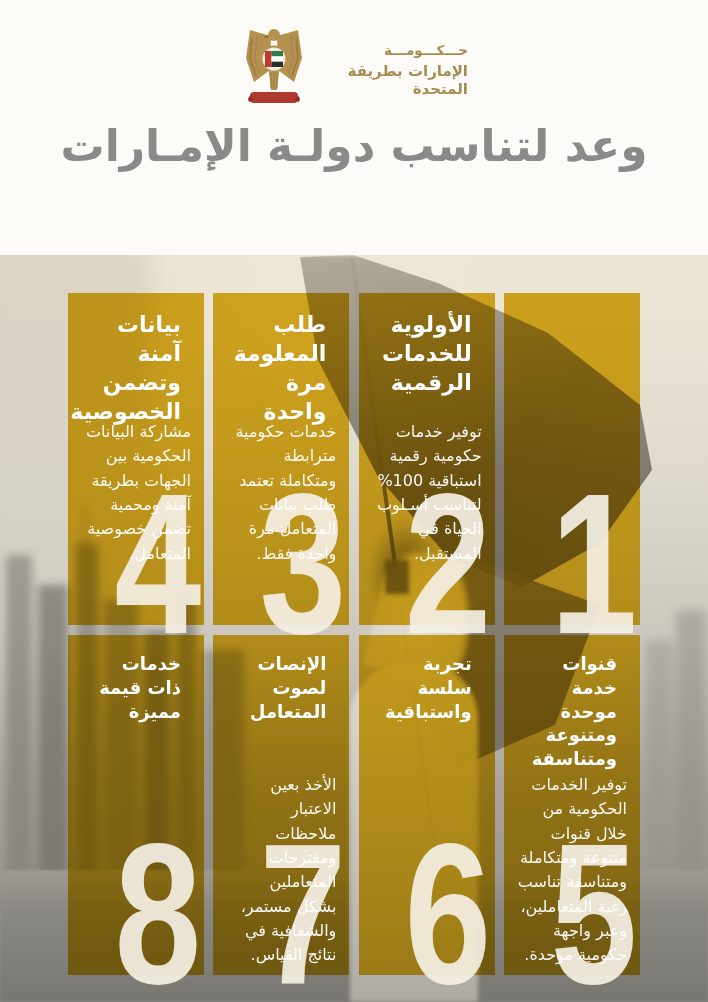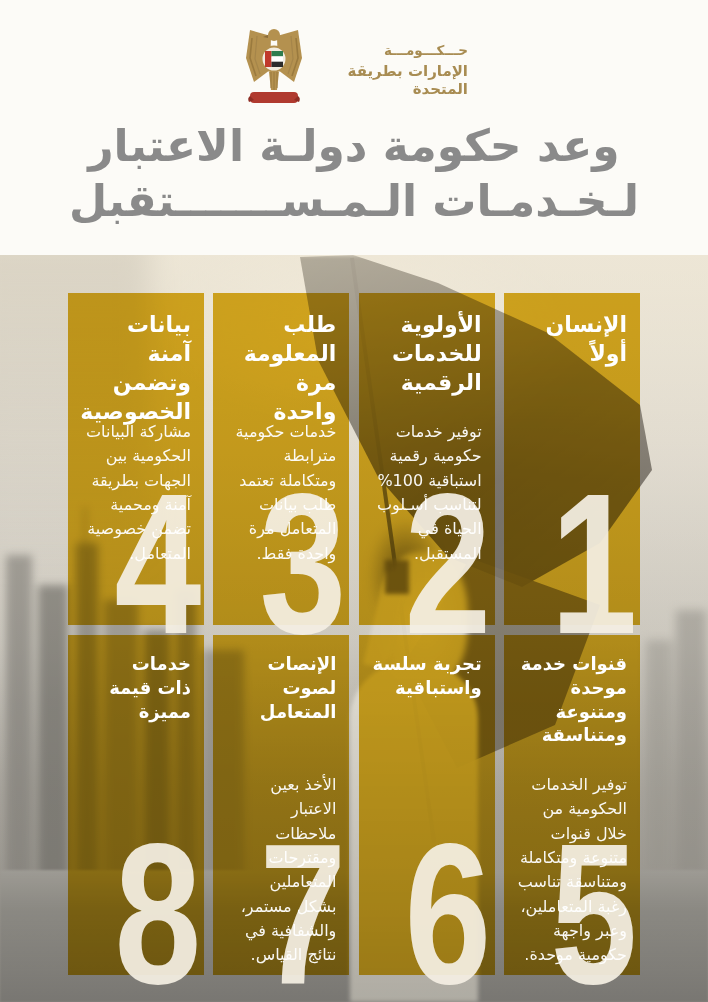--- a/index.html
+++ b/index.html
@@ -59,21 +59,21 @@
   #row1 { top:293px; height:332px; }
   #row2 { top:635px; height:340px; }
   .card { position:relative; width:136px; height:100%; }
   .card-bg { position:absolute; inset:0; background:#dcae16; mix-blend-mode:multiply; opacity:.95; }
   .card-num {
     position:absolute; right:3px; bottom:-14px; height:150px; line-height:150px;
     font-size:200px; font-weight:bold; color:rgba(244,239,227,.93);
     transform:scaleX(.78); transform-origin:bottom right;
     font-family:"Liberation Sans","DejaVu Sans",sans-serif; direction:ltr;
   }
-  .card-content { position:absolute; inset:0; padding:17px 13px 0; direction:rtl; text-align:right; }
+  .card-content { position:absolute; inset:0; padding:17px 23px 0; direction:rtl; text-align:right; }
   .card-title { color:#ffffff; font-weight:bold; font-size:22px; line-height:1.32; white-space:pre-line; }
   #row2 .card-title { font-size:18px; }
   .card-desc { position:absolute; right:13px; left:13px; top:127px;
     color:rgba(255,255,255,.95); font-size:16px; line-height:1.52; }
   #row2 .card-desc { top:138px; }
 
   
   #emblem svg { width:100%; height:100%; }
 </style>
 </head>
@@ -138,32 +138,29 @@
         <rect x="6" y="66" width="48" height="11" rx="4" fill="#b03a2f"></rect>
         <path d="M6 70 Q3 72 5 76 L10 74 Z" fill="#8f2d24"></path>
         <path d="M54 70 Q57 72 55 76 L50 74 Z" fill="#8f2d24"></path>
       </svg>
     </div>
     <div id="logo-text">
       <div id="logo-line1">حـــكـــومـــة</div>
       <div id="logo-line2">الإمارات بطريقة المتحدة</div>
     </div>
     <div id="main-title">
-      <div>وعد حكومة دولـة الاعتبار</div>
-      <div>لـخـدمـات الـمـســـــــتقبل</div>
+      <div>وعد لتناسب دولـة الإمـارات</div>
     </div>
   </div>
 
   <div class="cards-row" id="row1">
     <div class="card">
       <div class="card-bg"></div>
       <div class="card-num">1</div>
       <div class="card-content">
-        <div class="card-title">الإنسان
-أولاً</div>
       </div>
     </div>
     <div class="card">
       <div class="card-bg"></div>
       <div class="card-num">2</div>
       <div class="card-content">
         <div class="card-title">الأولوية
 للخدمات
 الرقمية</div>
         <div class="card-desc">توفير خدمات حكومية رقمية استباقية 100% لتناسب أسـلوب الحياة في المستقبل.</div>

